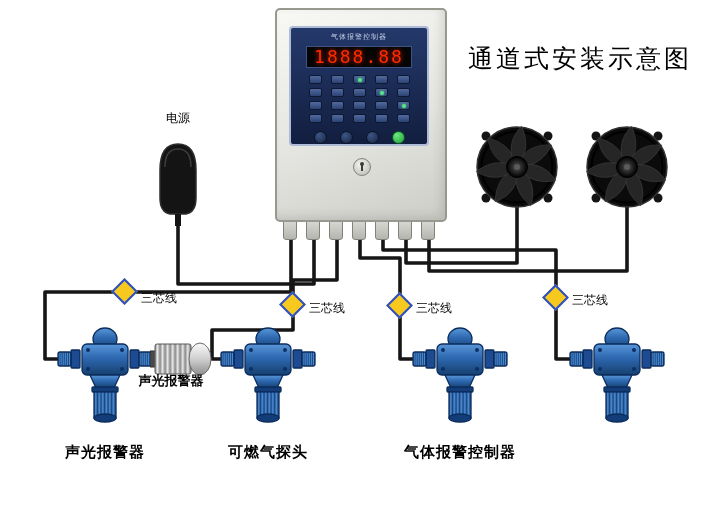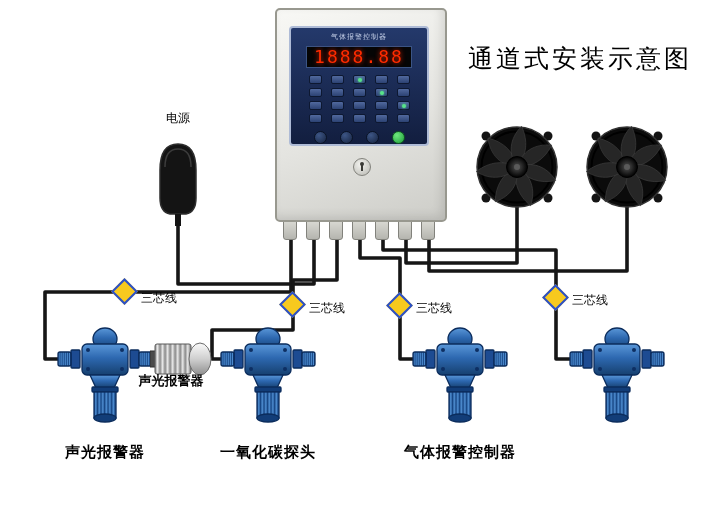--- a/index.html
+++ b/index.html
@@ -267,16 +267,16 @@
   </svg>
 
   <svg class="dev" style="left:150px;top:341px" width="64" height="36" viewBox="0 0 64 36">
     <rect x="0" y="10" width="6" height="16" fill="#4a4a4a" stroke="#2e2e2e"></rect>
     <rect x="5" y="3" width="36" height="30" rx="2" fill="url(#alarmRib)" stroke="#5a5a5a"></rect>
     <ellipse cx="50" cy="18" rx="11" ry="16" fill="url(#silver)" stroke="#6a6a6a"></ellipse>
   </svg>
   <div class="lbl alabel" style="left:116px;top:372px;width:110px">声光报警器</div>
 
   <div class="lbl dlabel" style="left:45px;top:443px;width:120px">声光报警器</div>
-  <div class="lbl dlabel" style="left:203px;top:443px;width:130px">一氧化碳探头</div>
+  <div class="lbl dlabel" style="left:203px;top:443px;width:130px">可燃气探头</div>
   <div class="lbl dlabel" style="left:385px;top:443px;width:150px">气体报警控制器</div>
 
 </div>
 
 </body></html>

